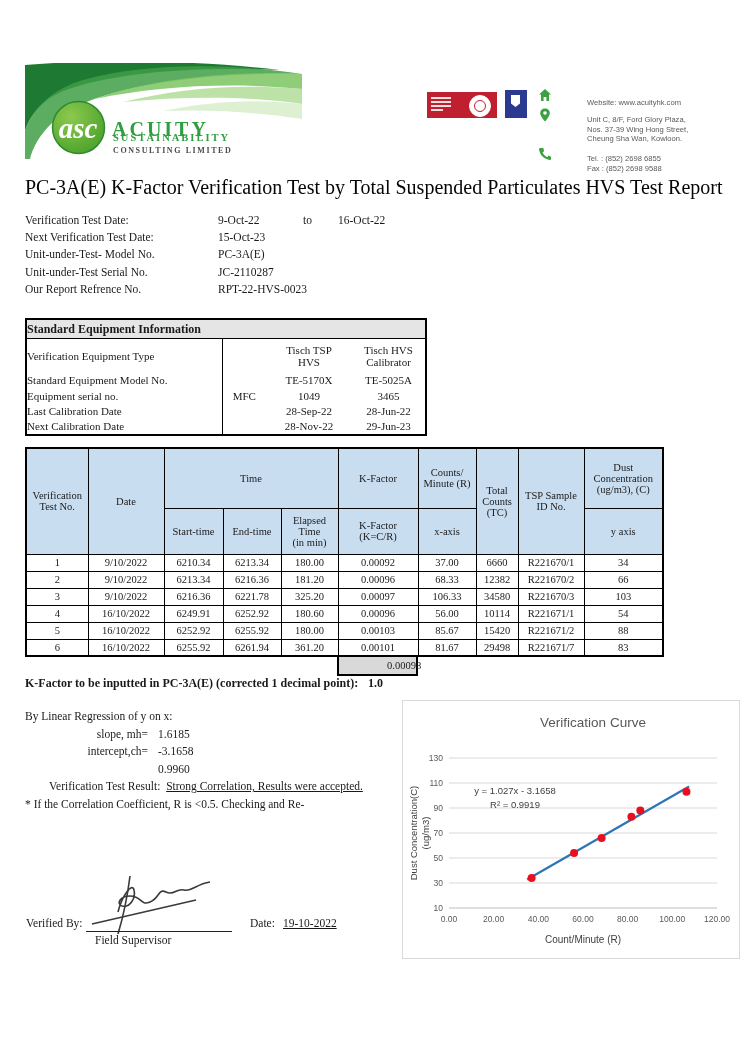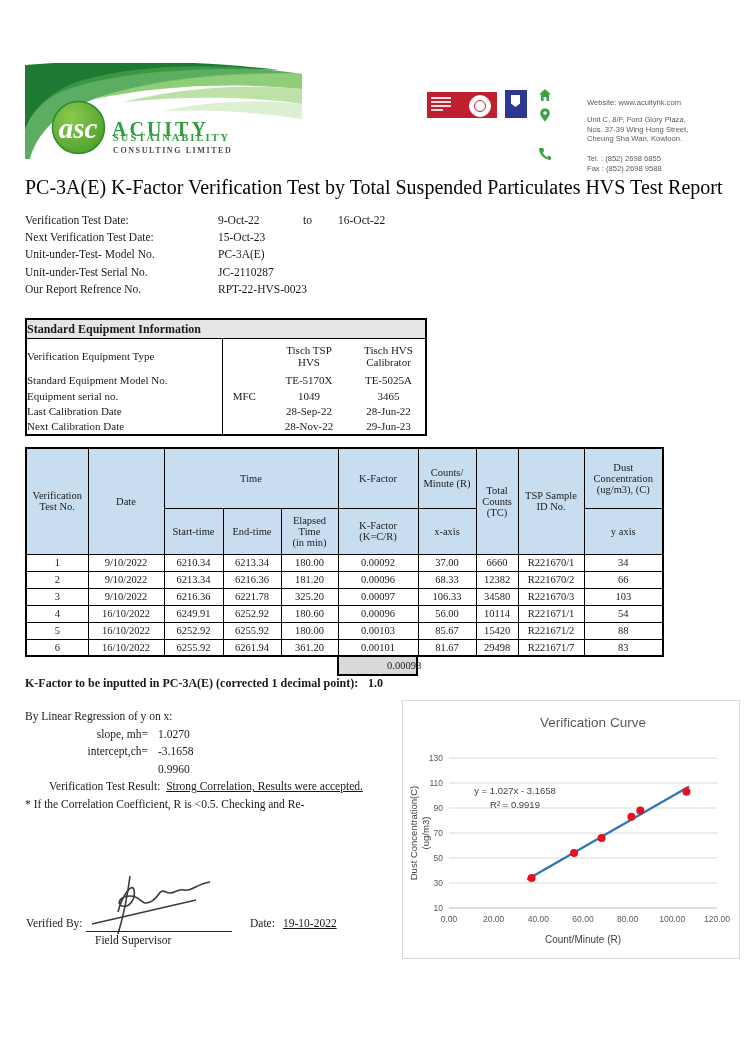--- a/index.html
+++ b/index.html
@@ -364,21 +364,21 @@
 
   <div class="k-note">
     <span>K-Factor to be inputted in PC-3A(E) (corrected 1 decimal point):</span>
     <span class="k-val">1.0</span>
   </div>
 
   <div class="reg">
     <div>By Linear Regression of y on x:</div>
     <div class="reg-row">
       <span class="reg-label">slope, mh=</span>
-      <span class="reg-val">1.0270</span>
+      <span class="reg-val">1.6185</span>
     </div>
     <div class="reg-row">
       <span class="reg-label">intercept,ch=</span>
       <span class="reg-val">-3.1658</span>
     </div>
     <div class="reg-row">
       <span class="reg-val">0.9960</span>
     </div>
     <div class="reg-result">
       <span>Verification Test Result:</span>&nbsp;

